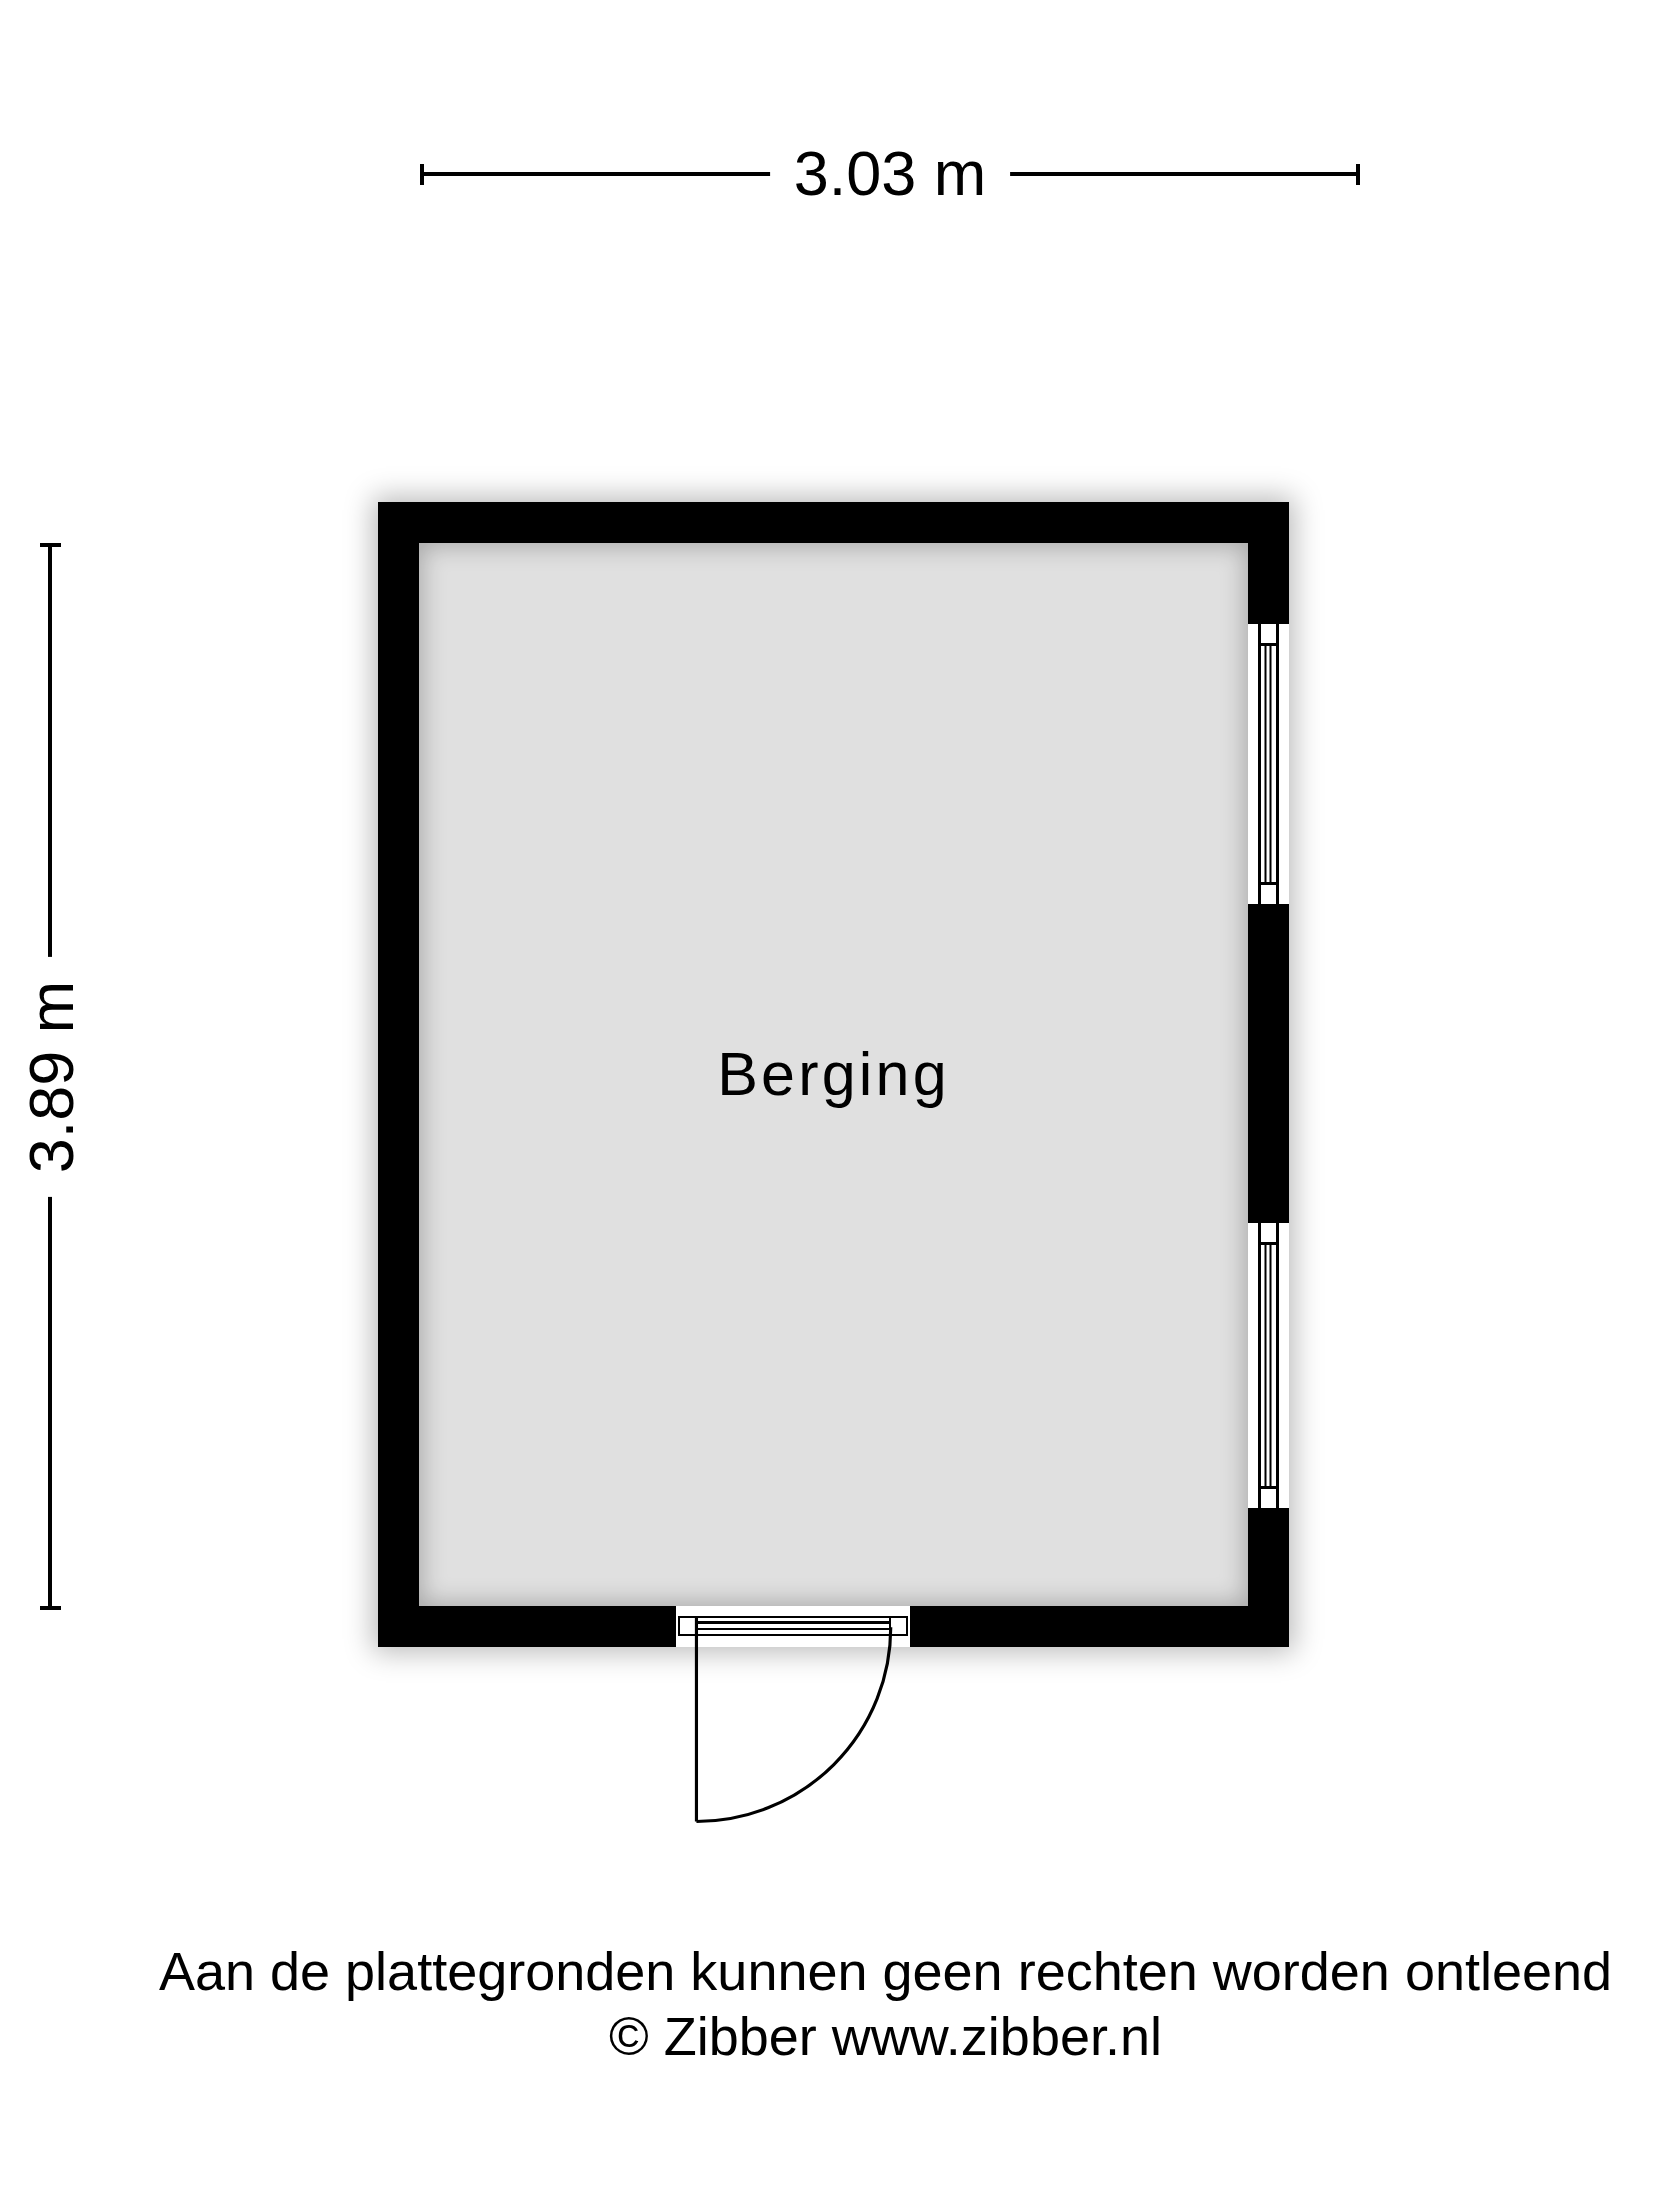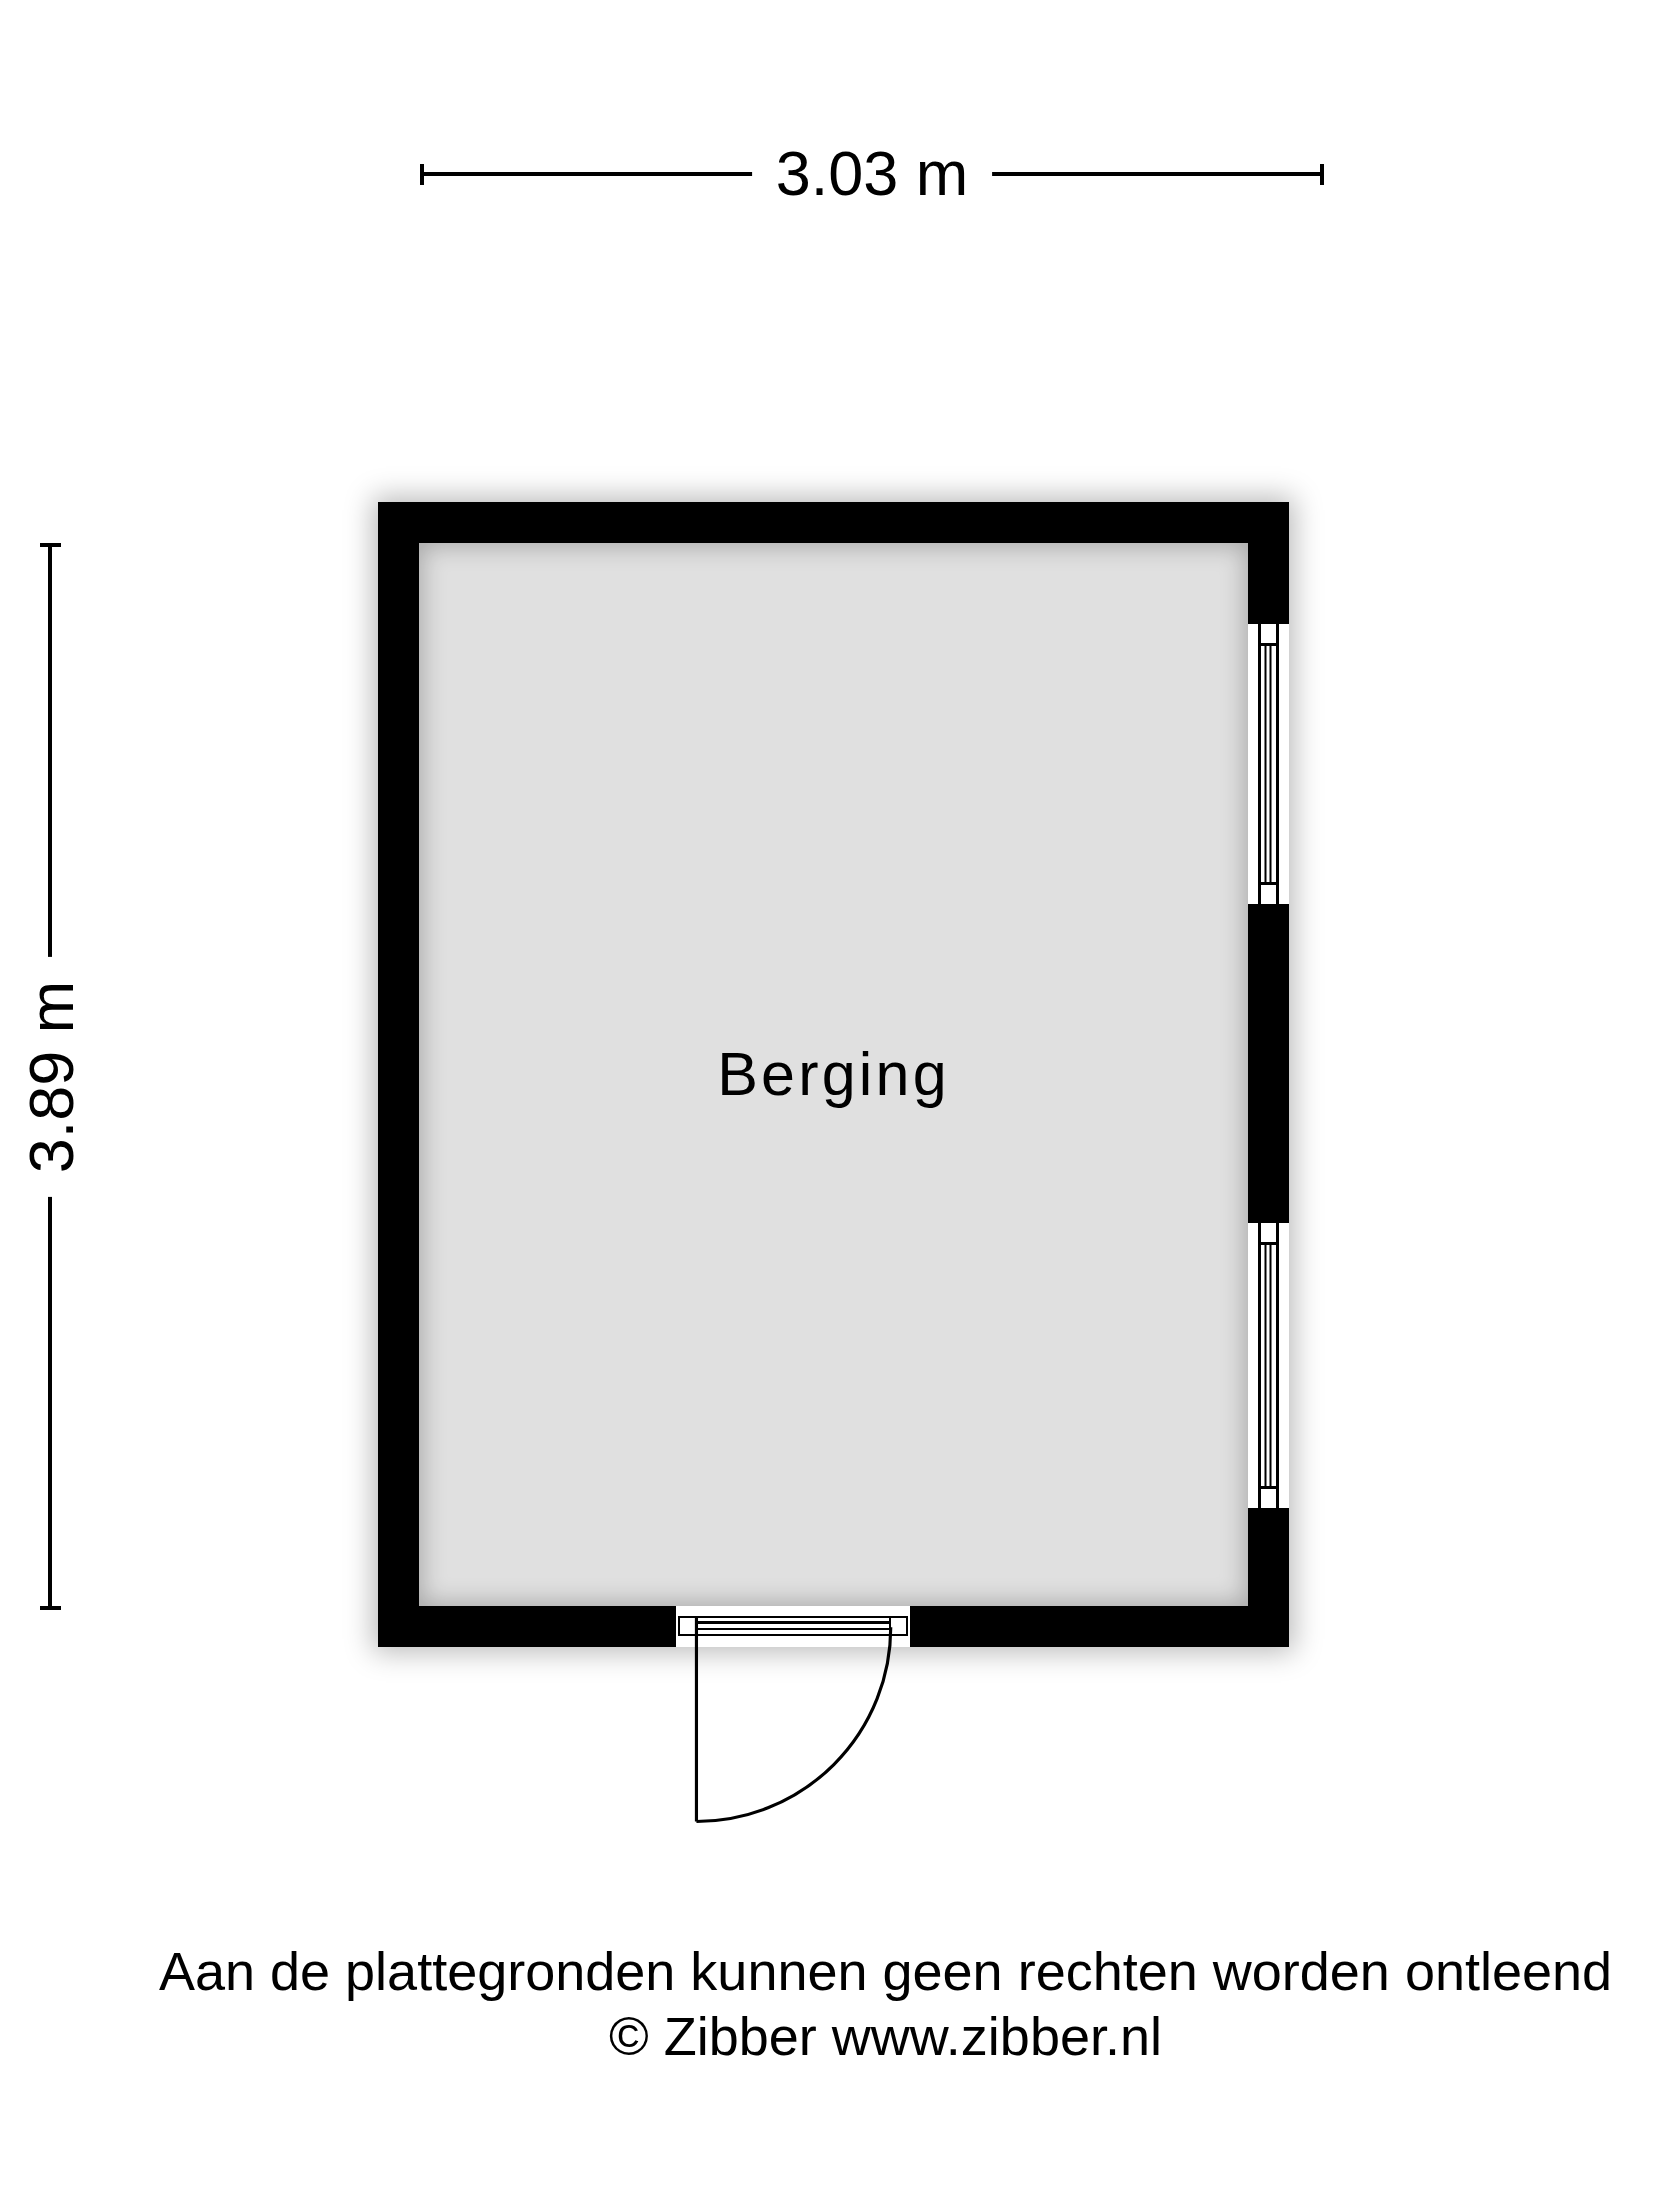--- a/index.html
+++ b/index.html
@@ -6,21 +6,21 @@
   body {
     width: 1654px; height: 2205px;
     background: #ffffff;
     font-family: "Liberation Sans", "DejaVu Sans", sans-serif;
     color: #000000;
     overflow: hidden;
   }
   #page { position: relative; width: 1654px; height: 2205px; background: #ffffff; }
 
   
-  .hdim { position: absolute; left: 420px; top: 154px; width: 904px; height: 41px; }
+  .hdim { position: absolute; left: 420px; top: 154px; width: 904px; height: 41px; padding-left: 36px; }
   .hdim .dline { position: absolute; left: 0; right: 0; top: 18px; height: 3.9px; background: #000; }
   .hdim .tick { position: absolute; top: 10.2px; width: 3.9px; height: 20.5px; background: #000; }
   .hdim .tick.left  { left: 0; }
   .hdim .tick.right { right: 0; }
   .dim-label {
     position: absolute; left: 50%; top: 50%;
     transform: translate(-50%, -52%);
     background: #ffffff; padding: 0 23.6px;
     font-size: 63px; white-space: nowrap; line-height: 1.15;
   }

